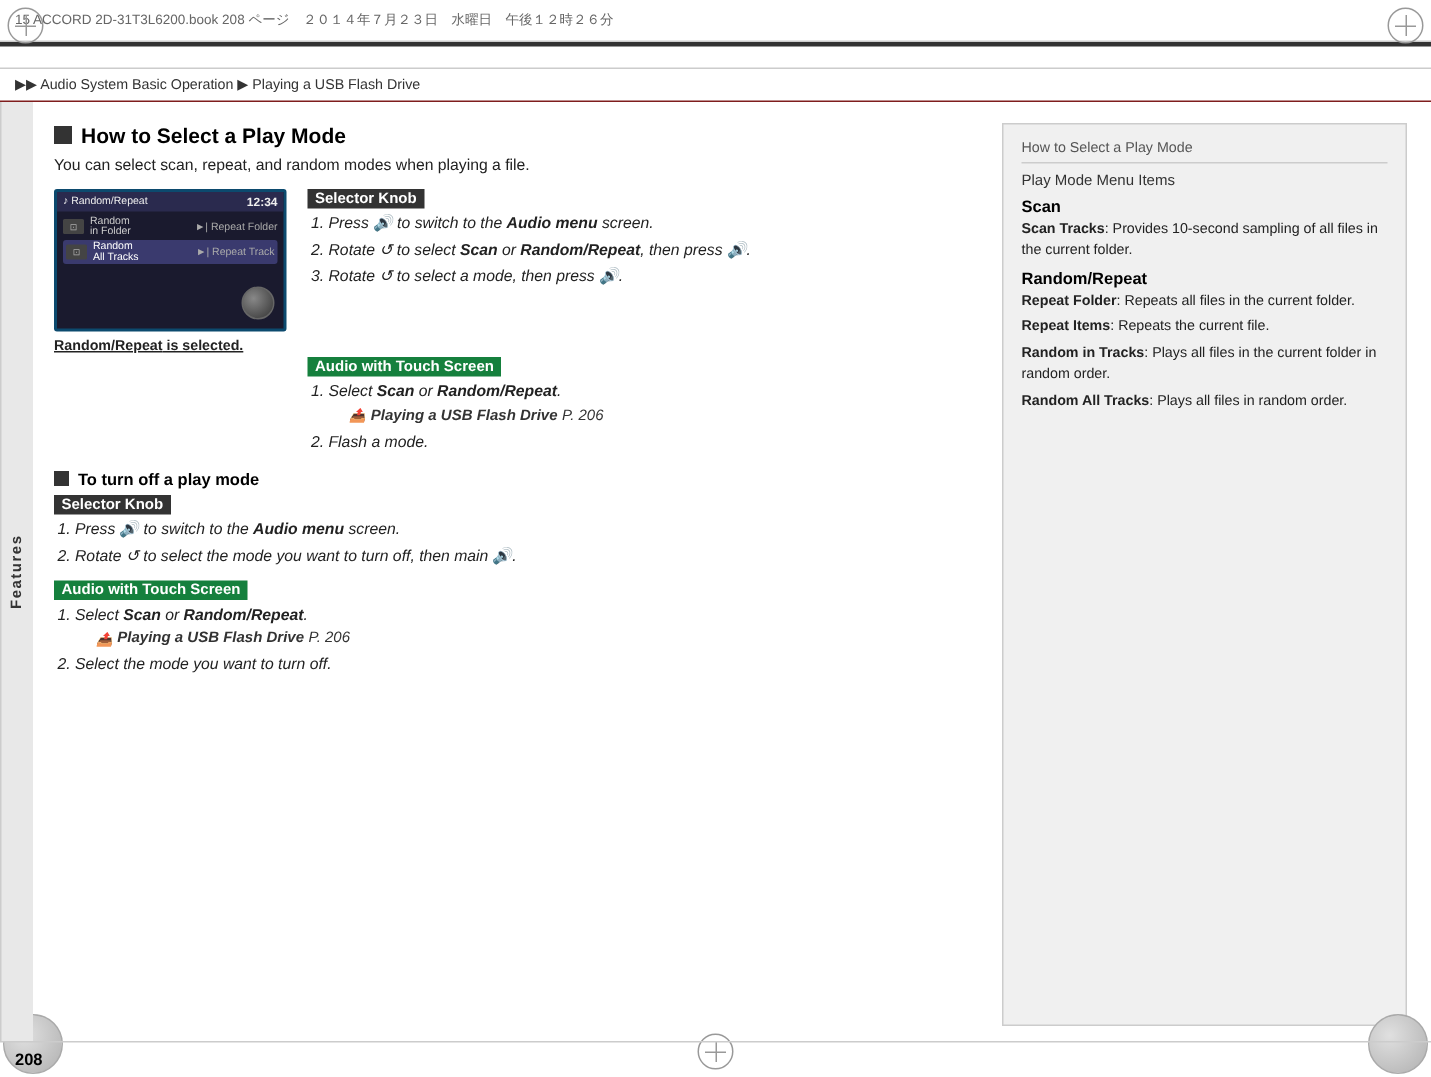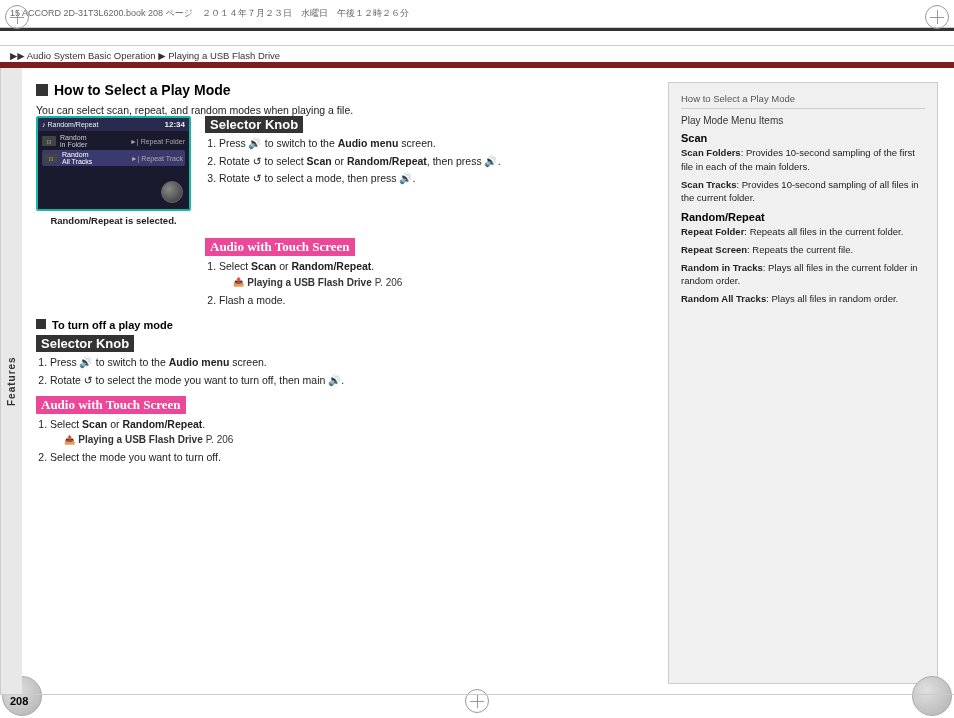--- a/index.html
+++ b/index.html
@@ -37,21 +37,21 @@
       padding: 0 8px;
       font-size: 8px;
       color: #555;
     }
 
     
     .breadcrumb {
       padding: 4px 10px;
       font-size: 9.5px;
       color: #333;
-      border-bottom: 6px solid #7f1d1d;
+      border-bottom: 1px solid #7f1d1d;
       height: 22px;
     }
 
     
     .main-layout {
       display: flex;
       height: calc(718px - 28px - 18px - 22px - 24px);
     }
 
     
@@ -105,26 +105,27 @@
       flex-shrink: 0;
     }
     .section-heading h2 {
       font-size: 14px;
       font-weight: bold;
       color: #000;
     }
 
     .intro-text {
       font-size: 10.5px;
+      margin-bottom: 10px;
       color: #222;
     }
 
     
     .screen-mock {
-      border: 2px solid #14b8a6;
+      border: 2px solid #0c4a6e;
       background: #1a1a2e;
       width: 155px;
       height: 95px;
       margin-bottom: 4px;
       position: relative;
       overflow: hidden;
       border-radius: 2px;
     }
     .screen-mock-header {
       background: #2a2a4e;
@@ -165,49 +166,49 @@
       right: 6px;
       bottom: 6px;
       width: 22px; height: 22px;
       border-radius: 50%;
       background: radial-gradient(circle at 35% 35%, #888, #333);
       border: 1px solid #666;
     }
 
     .screen-caption {
       font-size: 9.5px;
-      text-align: center;
+      text-align: left;
       color: #222;
-      margin-bottom: 10px;
-      font-weight: bold;
+      font-weight: bold;
+      text-decoration: underline;
     }
     .screen-caption strong { font-weight: bold; }
 
     
     .instruction-box {
       margin-bottom: 8px;
     }
     .box-label {
       display: inline-block;
       background: #333;
       color: #fff;
-      font-size: 13px;
+      font-size: 10px;
       padding: 1px 5px;
       margin-bottom: 3px;
       font-weight: bold;
     }
     .box-label.blue-label {
-      background: #ec4899;
-      font-family: Liberation Serif, serif;
+      background: #15803d;
     }
 
     ol {
       padding-left: 14px;
       font-size: 10.5px;
       color: #222;
+      font-style: italic;
     }
     ol li {
       margin-bottom: 3px;
       line-height: 1.4;
     }
     ol li strong { font-weight: bold; }
 
     
     .sub-section {
       margin-top: 12px;
@@ -262,21 +263,21 @@
 
     
     .page-footer {
       position: absolute;
       bottom: 0;
       left: 0;
       right: 0;
       height: 24px;
       border-top: 1px solid #ccc;
       display: flex;
-      align-items: flex-start;
+      align-items: center;
       padding: 0 10px;
       font-size: 11px;
       font-weight: bold;
     }
 
     
     .corner-circle {
       width: 24px; height: 24px;
       border: 1px solid #999;
       border-radius: 50%;
@@ -426,26 +427,25 @@
         </div>
       </div>
 
     </div>
 
     <div class="right-panel">
       <div class="right-panel-title">How to Select a Play Mode</div>
       <div class="right-panel-subtitle">Play Mode Menu Items</div>
 
       <h3>Scan</h3>
-      <p><strong>Scan Folders</strong>: Provides 10-second sampling of the first file in each of the main folders.</p>
       <p><strong>Scan Tracks</strong>: Provides 10-second sampling of all files in the current folder.</p>
 
       <h3>Random/Repeat</h3>
       <p><strong>Repeat Folder</strong>: Repeats all files in the current folder.</p>
-      <p><strong>Repeat Screen</strong>: Repeats the current file.</p>
+      <p><strong>Repeat Items</strong>: Repeats the current file.</p>
       <p><strong>Random in Tracks</strong>: Plays all files in the current folder in random order.</p>
       <p><strong>Random All Tracks</strong>: Plays all files in random order.</p>
     </div>
 
   </div>
 </div>
 
 <div class="page-footer">
   <span>208</span>
 </div>

